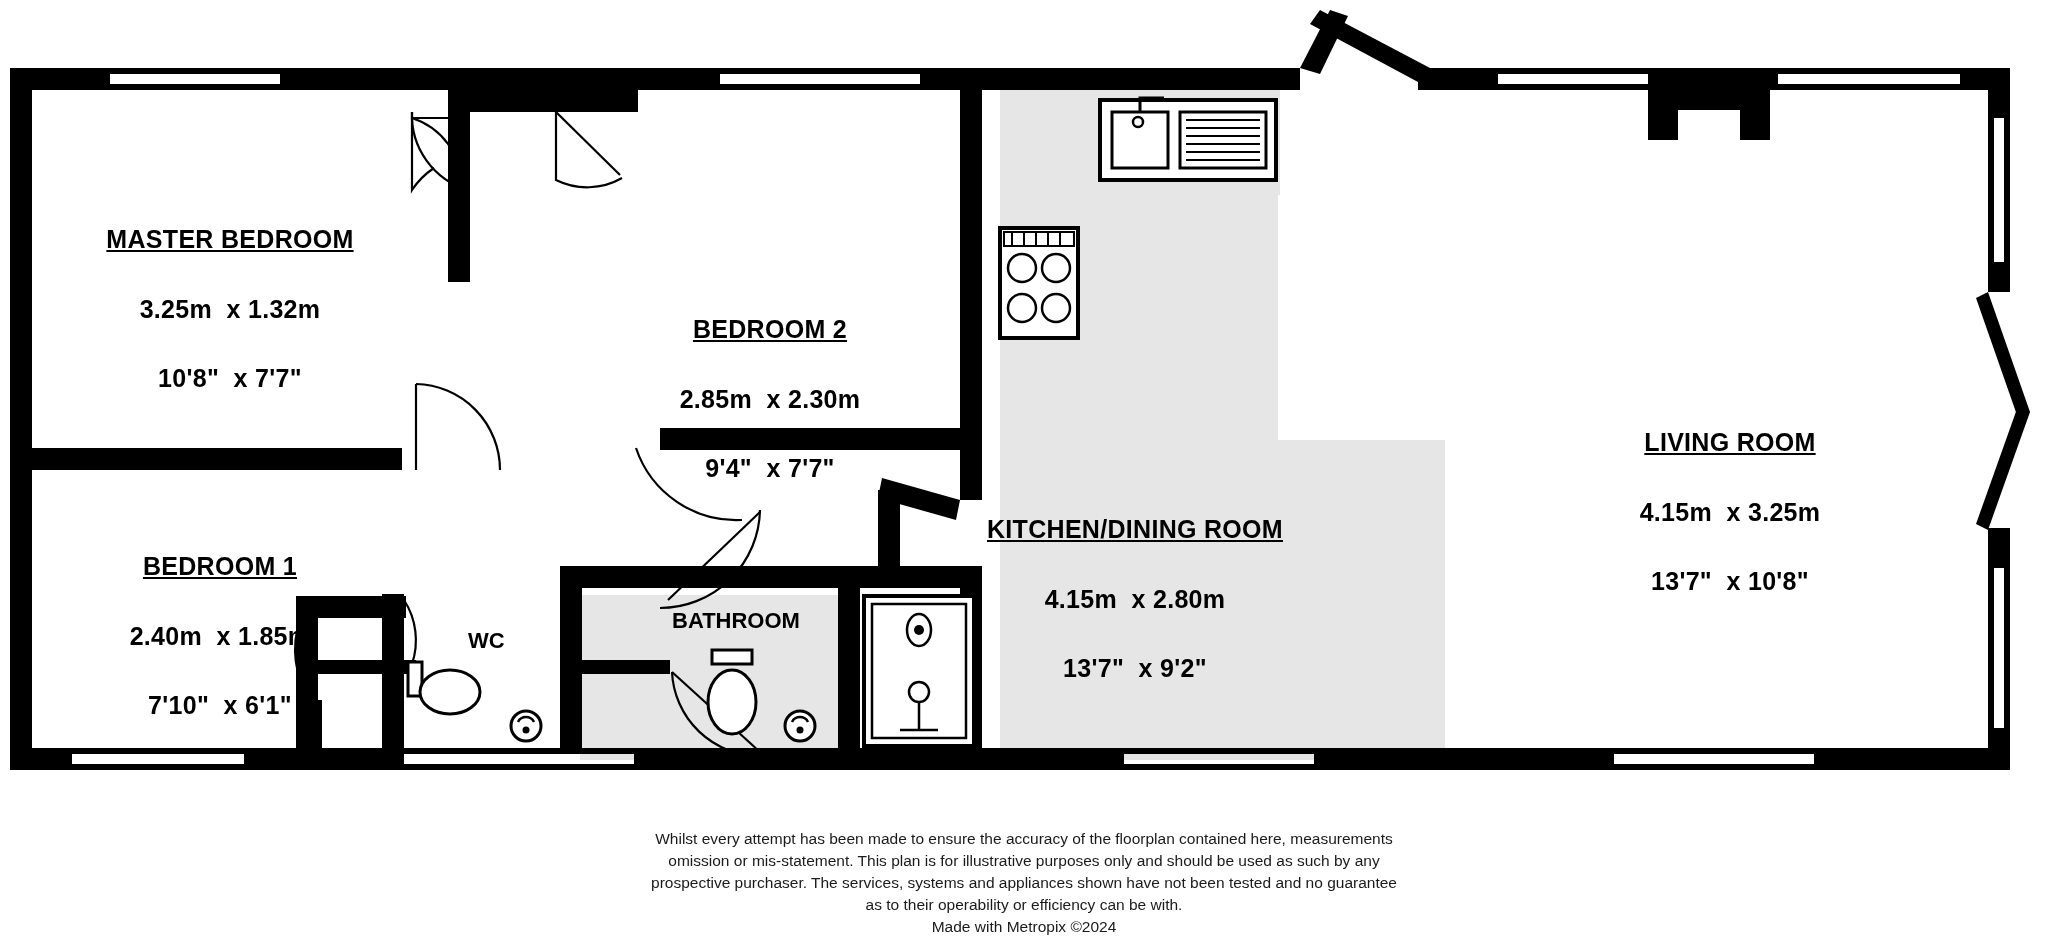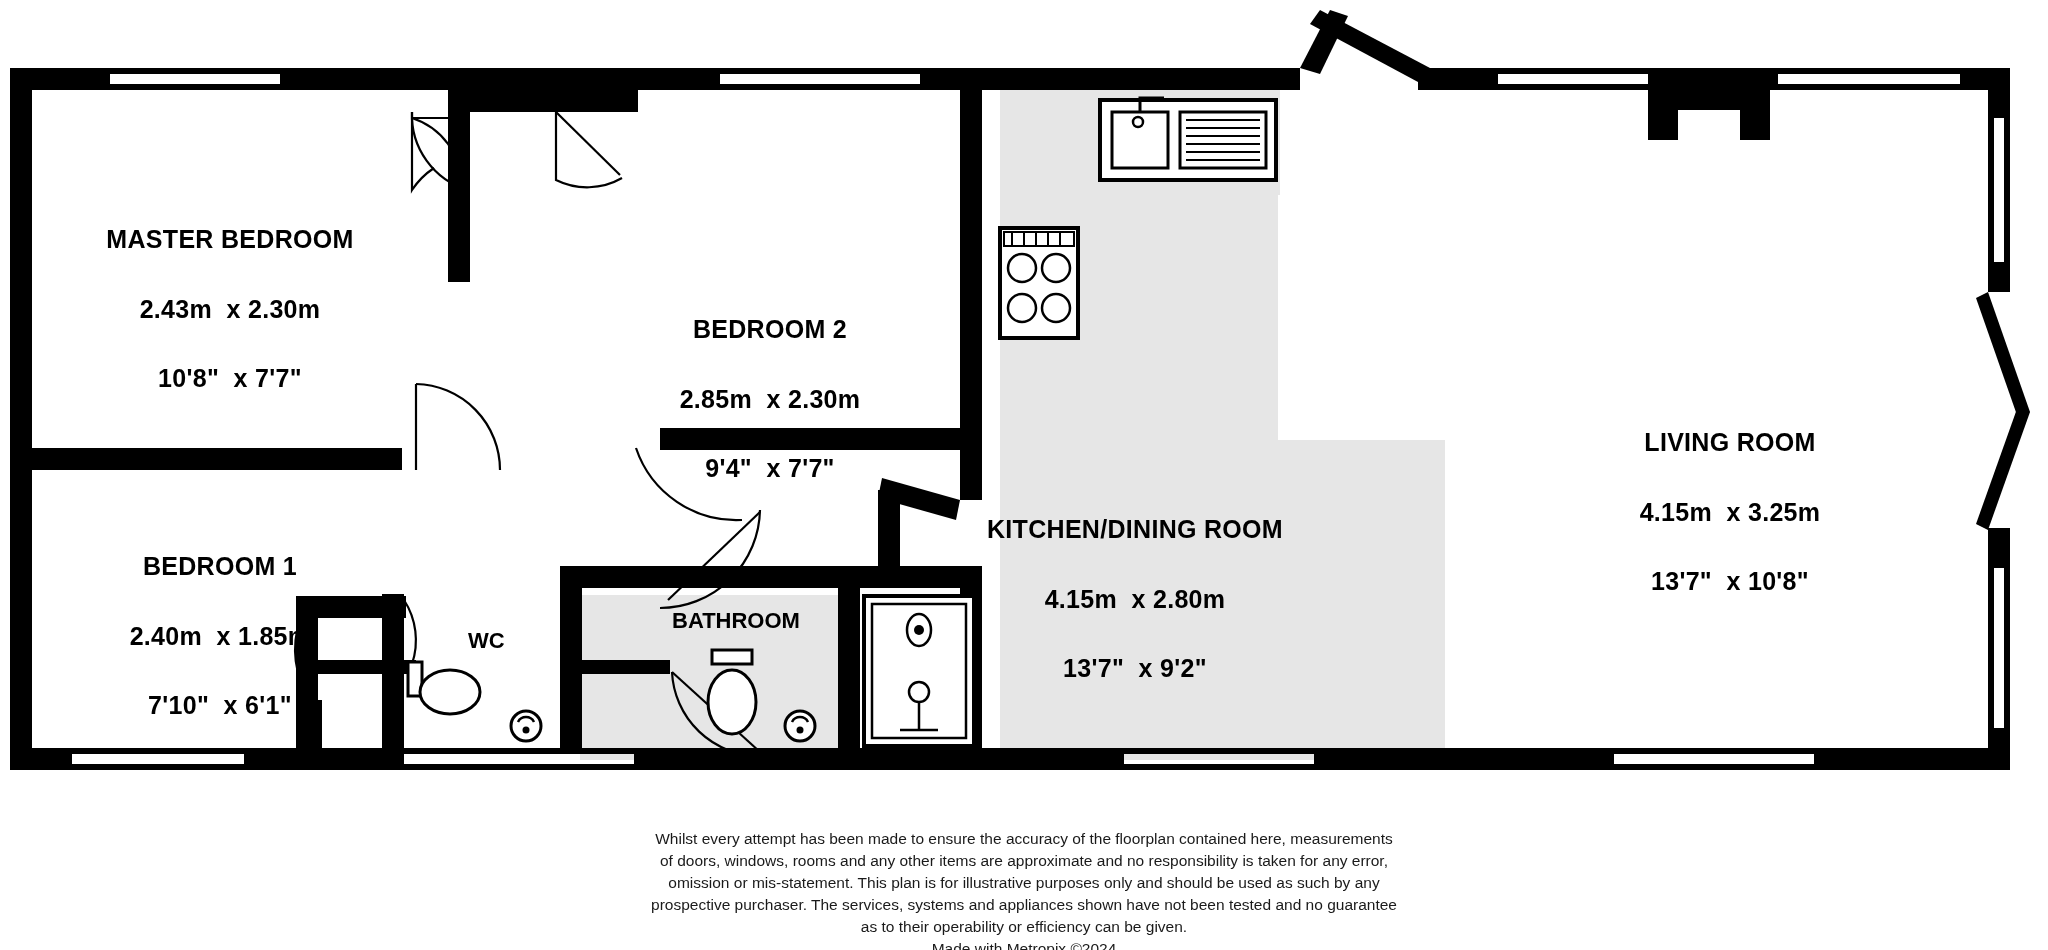--- a/index.html
+++ b/index.html
@@ -28,20 +28,21 @@
     font-family: "Liberation Sans", sans-serif;
     font-weight: bold;
     line-height: 1.22;
     white-space: pre;
     pointer-events: none;
   }
   .room-label .name {
     display: block;
     font-size: 25px;
     letter-spacing: 0.3px;
+    text-decoration: underline;
   }
   .room-label .dim {
     display: block;
     font-size: 25px;
     letter-spacing: 0.3px;
   }
   .small-label {
     position: absolute;
     font-weight: bold;
     font-size: 22px;
@@ -265,21 +266,21 @@
     <ellipse cx="919" cy="630" rx="12" ry="16" fill="none" stroke="#000000" stroke-width="2.5"></ellipse>
     <circle cx="919" cy="630" r="5" fill="#000000"></circle>
     <circle cx="919" cy="692" r="10" fill="none" stroke="#000000" stroke-width="2.5"></circle>
     <line x1="919" y1="702" x2="919" y2="730" stroke="#000000" stroke-width="2.5"></line>
     <line x1="900" y1="730" x2="938" y2="730" stroke="#000000" stroke-width="2.5"></line>
   </g>
 </svg>
 
 <div class="room-label" style="left:20px; top:185px; width:420px;">
   <span class="name">MASTER BEDROOM</span>
-  <span class="dim">2.43m  x 2.30m</span>
+  <span class="dim">3.25m  x 1.32m</span>
   <span class="dim">10'8"  x 7'7"</span>
 </div>
 
 <div class="room-label" style="left:560px; top:275px; width:420px;">
   <span class="name">BEDROOM 2</span>
   <span class="dim">2.85m  x 2.30m</span>
   <span class="dim">9'4"  x 7'7"</span>
 </div>
 
 <div class="room-label" style="left:10px; top:512px; width:420px;">
@@ -299,18 +300,17 @@
   <span class="dim">4.15m  x 3.25m</span>
   <span class="dim">13'7"  x 10'8"</span>
 </div>
 
 <div class="small-label" style="left:468px; top:628px;">WC</div>
 
 <div class="small-label" style="left:672px; top:608px;">BATHROOM</div>
 
 <div id="disclaimer">
   <p>Whilst every attempt has been made to ensure the accuracy of the floorplan contained here, measurements</p>
-  <p>of doors, windows, rooms and any other items are approximate and no responsibility is taken for any error,</p>
   <p>omission or mis-statement. This plan is for illustrative purposes only and should be used as such by any</p>
   <p>prospective purchaser. The services, systems and appliances shown have not been tested and no guarantee</p>
-  <p>as to their operability or efficiency can be given.</p>
+  <p>as to their operability or efficiency can be with.</p>
   <p id="credit">Made with Metropix ©2024</p>
 </div>
 
 </body></html>

